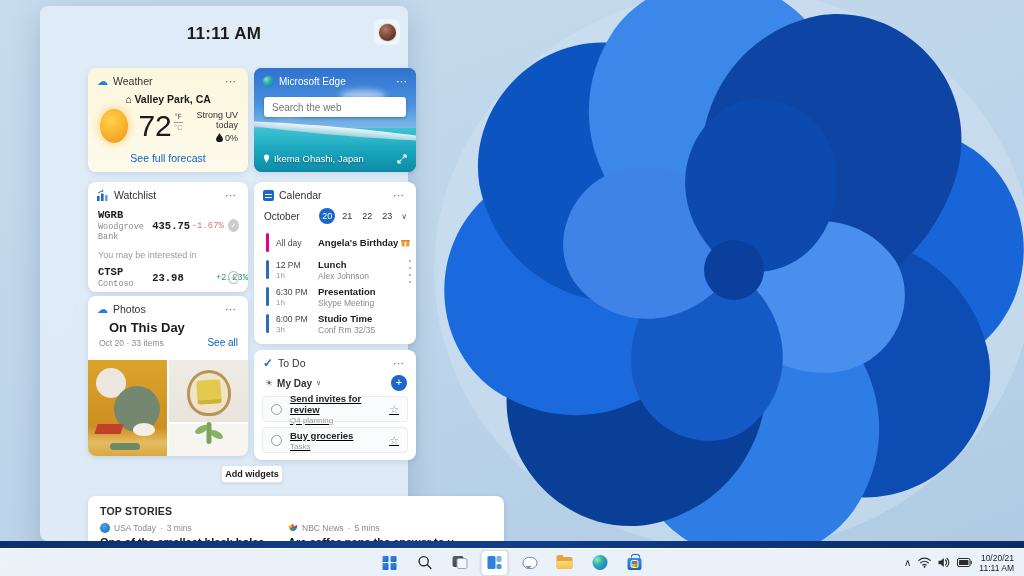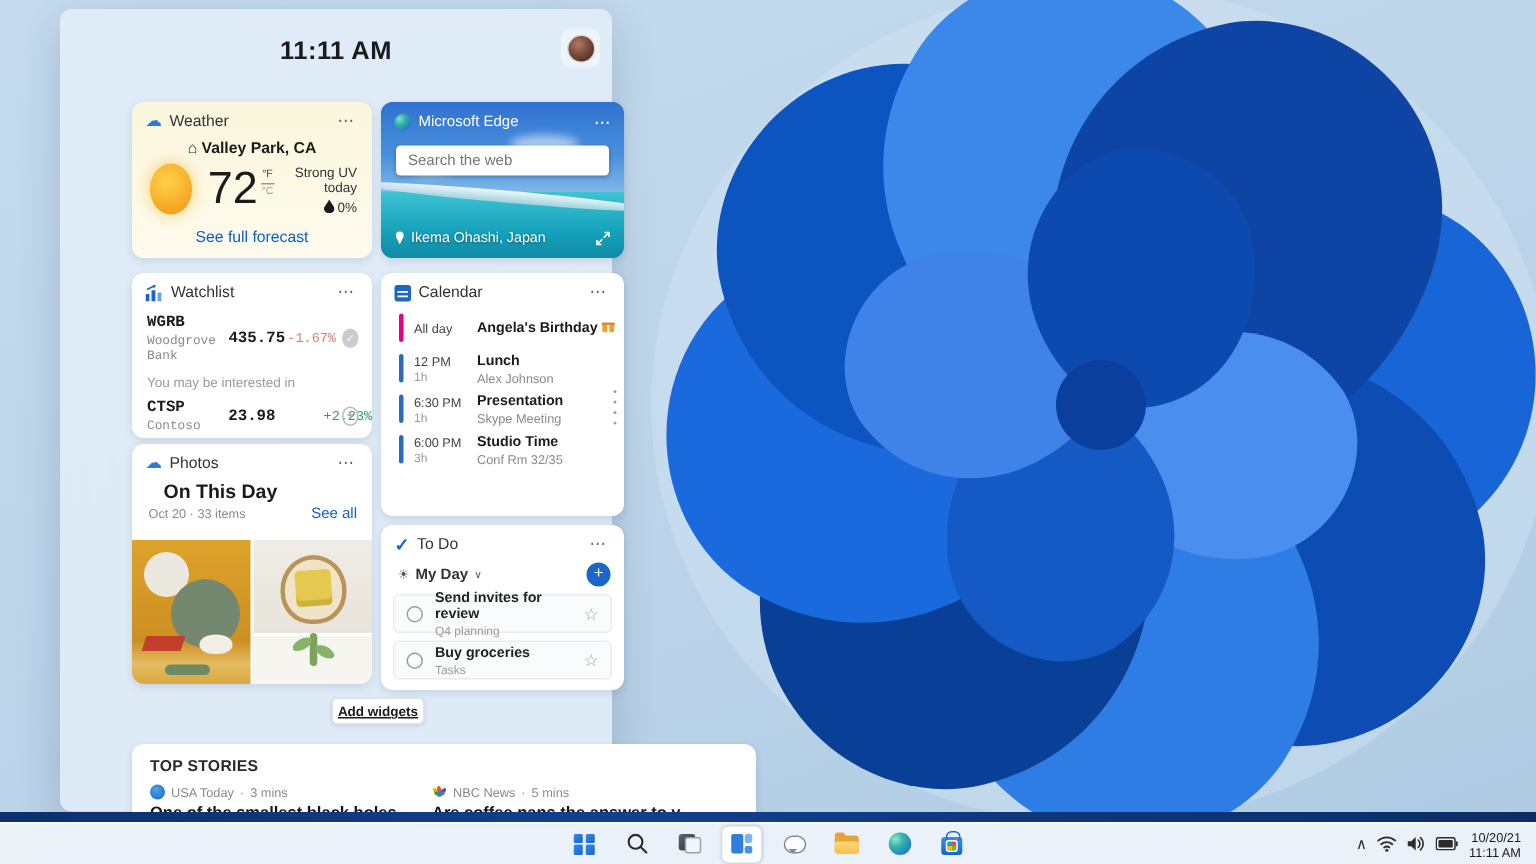--- a/index.html
+++ b/index.html
@@ -140,32 +140,32 @@
   .ph2 .plant::after { right:-12px; top:9px; transform:rotate(28deg); }
 
   
   #todo { left:214px; top:344px; width:162px; height:110px; }
   .td-check { color:#1a66c9; font-size:12px; font-weight:bold; line-height:10px; }
   .td-myday { display:flex; align-items:center; gap:4px; padding:2px 9px 5px 11px; }
   .td-myday .lbl { font-size:10px; font-weight:bold; color:#333; }
   .td-add { margin-left:auto; width:16px; height:16px; border-radius:50%; background:#1a66c9; color:#fff;
             font-size:11px; line-height:15px; text-align:center; cursor:pointer; }
   .task { margin:0 8px 5px 8px; height:26px; background:#fafbfc; border:1px solid #ececec; border-radius:4px;
-          display:flex; align-items:center; padding:0 8px; }
+          display:flex; align-items:center; padding:0 8px;text-decoration:underline; }
   .task-circle { width:11px; height:11px; border:1.2px solid #9a9fa5; border-radius:50%; flex:none; cursor:pointer; }
   .task-texts { margin-left:8px; }
   .task-title { font-size:9.5px; font-weight:bold; color:#222; }
   .task-sub { font-size:8px; color:#9a9a9a; margin-top:1px; }
   .task-star { margin-left:auto; color:#9aa0a6; font-size:11px; cursor:pointer; }
 
   
   .add-widgets { position:absolute; left:181px; top:459px; width:62px; height:18px; background:#fff;
                  border:1px solid #e0e4e8; border-radius:4px; font-size:9px; font-weight:bold; color:#1b1b1b;
                  display:flex; align-items:center; justify-content:center; cursor:pointer;
-                 box-shadow:0 1px 3px rgba(20,40,80,.12);text-decoration:underline; }
+                 box-shadow:0 1px 3px rgba(20,40,80,.12); }
 
   
   #stories { left:48px; top:490px; width:416px; height:51px; border-radius:8px 8px 0 0; }
   .ts-head { font-size:10.5px; font-weight:bold; color:#2b2b2b; padding:9px 12px 6px 12px; letter-spacing:.2px; }
   .ts-row { display:flex; padding:0 12px; gap:22px; }
   .story { width:166px; cursor:pointer; }
   .story-src { display:flex; align-items:center; gap:4px; font-size:8.5px; color:#8a8a8a; }
   .src-logo { width:10px; height:10px; border-radius:50%; flex:none; }
   .usat { background:radial-gradient(circle at 40% 35%, #4aa3e8, #1565c0); }
   .story-headline { font-size:11px; font-weight:bold; color:#141414; margin-top:3px;
@@ -337,20 +337,30 @@
       <span class="stock-action act-add" data-bind="icons.plus">+</span>
     </div>
   </div>
 
   <div class="card" id="calendar">
     <div class="card-head">
       <span class="cal-icon"></span>
       <span class="card-title" data-bind="calendar.title">Calendar</span>
       <span class="more" data-bind="icons.more_options">⋯</span>
     </div>
+    <div class="cal-daterow">
+      <span class="cal-month" data-bind="calendar.month">October</span>
+      <span class="cal-dates">
+        <span class="cal-date sel" data-bind="calendar.dates.0">20</span>
+        <span class="cal-date" data-bind="calendar.dates.1">21</span>
+        <span class="cal-date" data-bind="calendar.dates.2">22</span>
+        <span class="cal-date" data-bind="calendar.dates.3">23</span>
+        <span class="cal-chevron" data-bind="icons.chevron_down">∨</span>
+      </span>
+    </div>
     <div class="event">
       <span class="event-bar" data-bind-style="background:calendar.events.0.color" style="background: rgb(227, 0, 140);"></span>
       <span class="event-time">
         <div class="t" data-bind="calendar.events.0.time">All day</div>
       </span>
       <span class="event-body">
         <div class="title">
           <span data-bind="calendar.events.0.title">Angela's Birthday</span>
           <svg width="9" height="9" viewBox="0 0 9 9" style="vertical-align:-1px">
             <rect x="0.5" y="3" width="8" height="5.5" rx="1" fill="#e8a33d"></rect>

